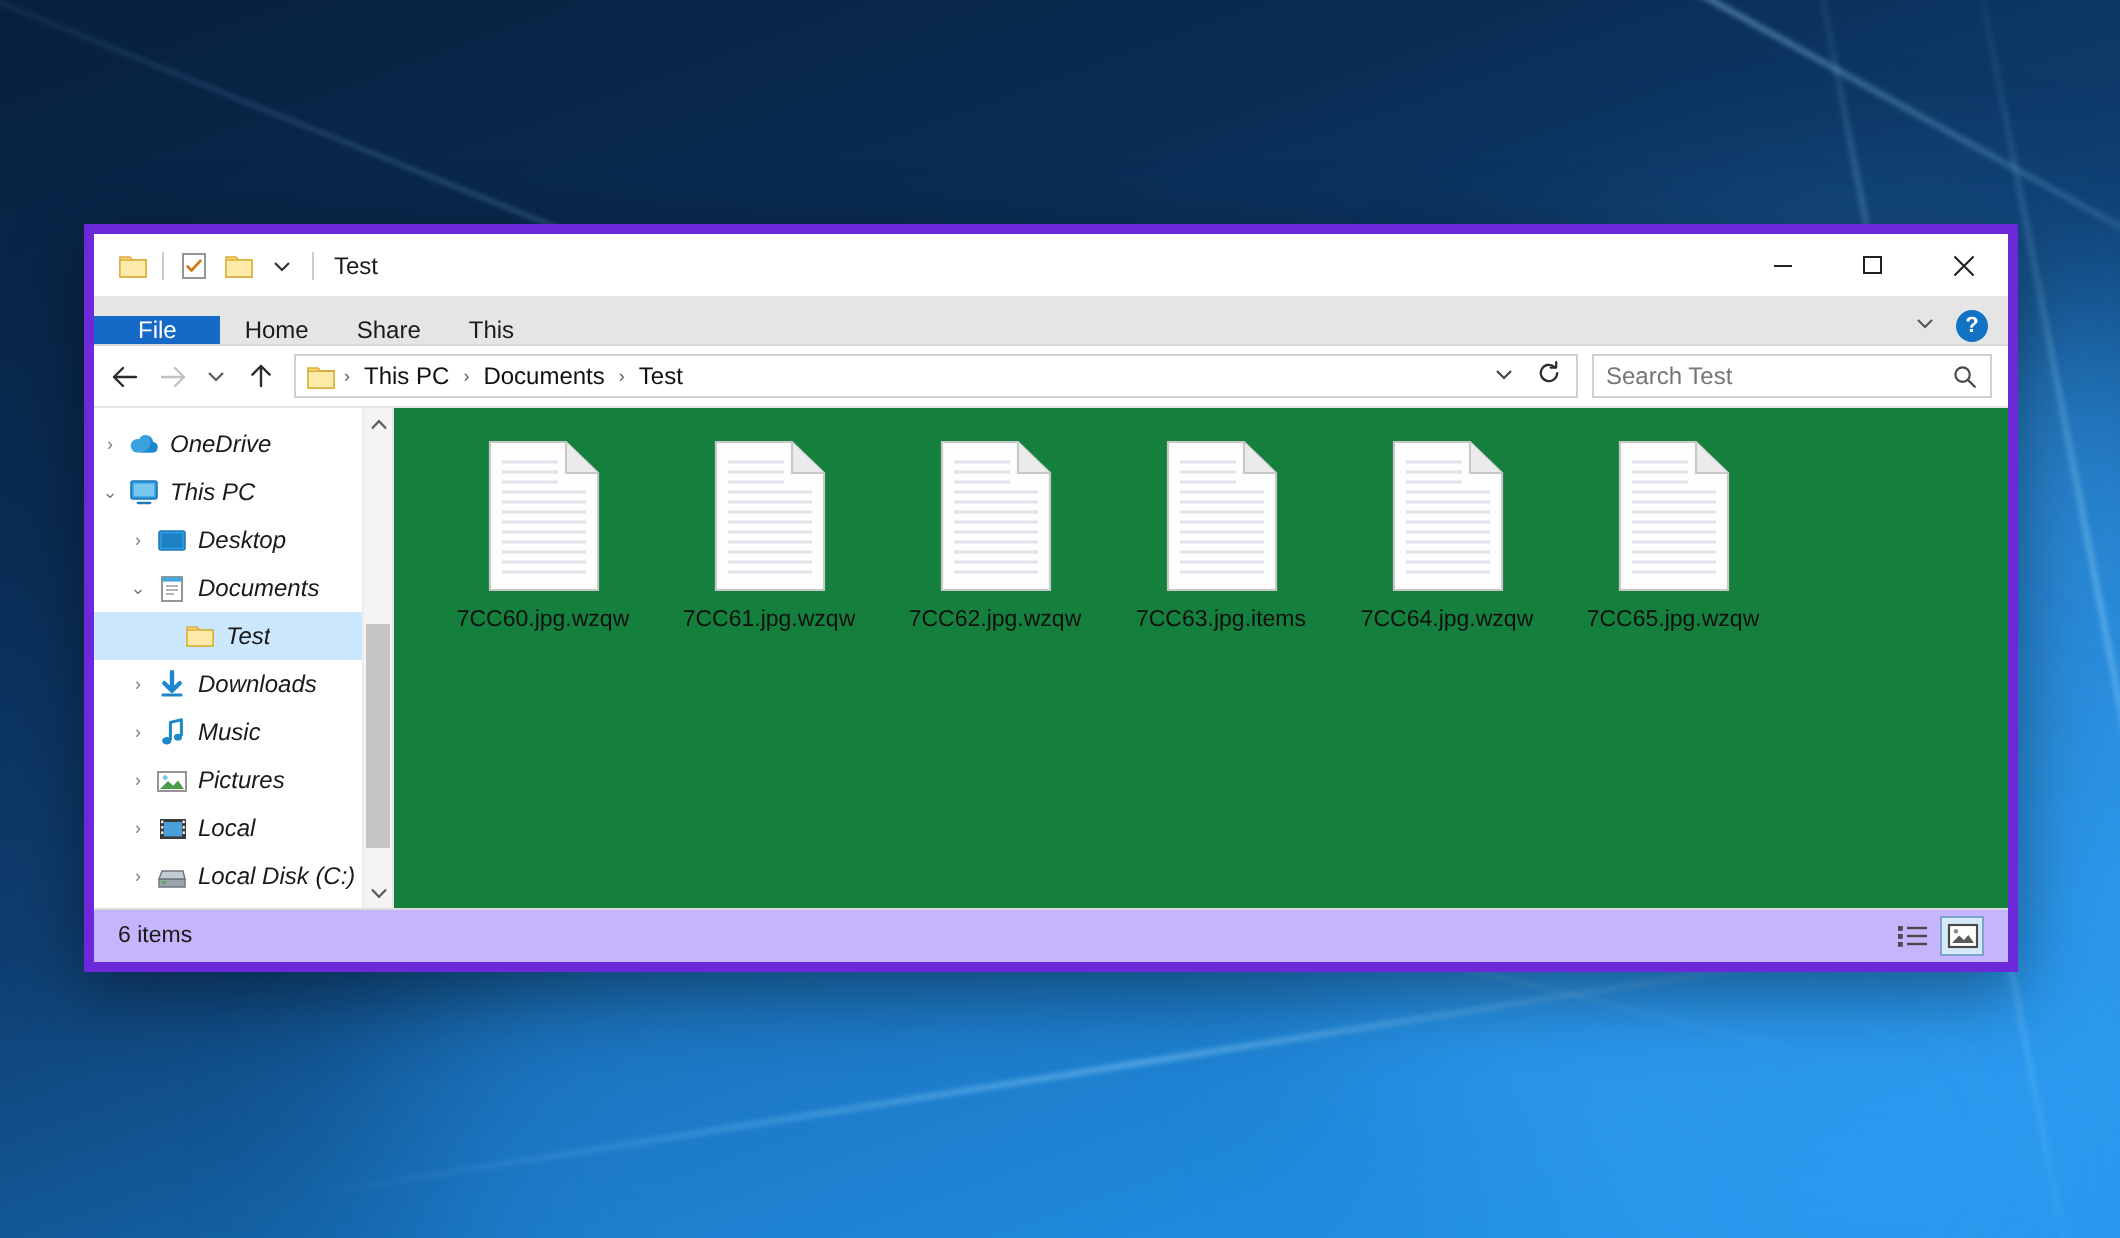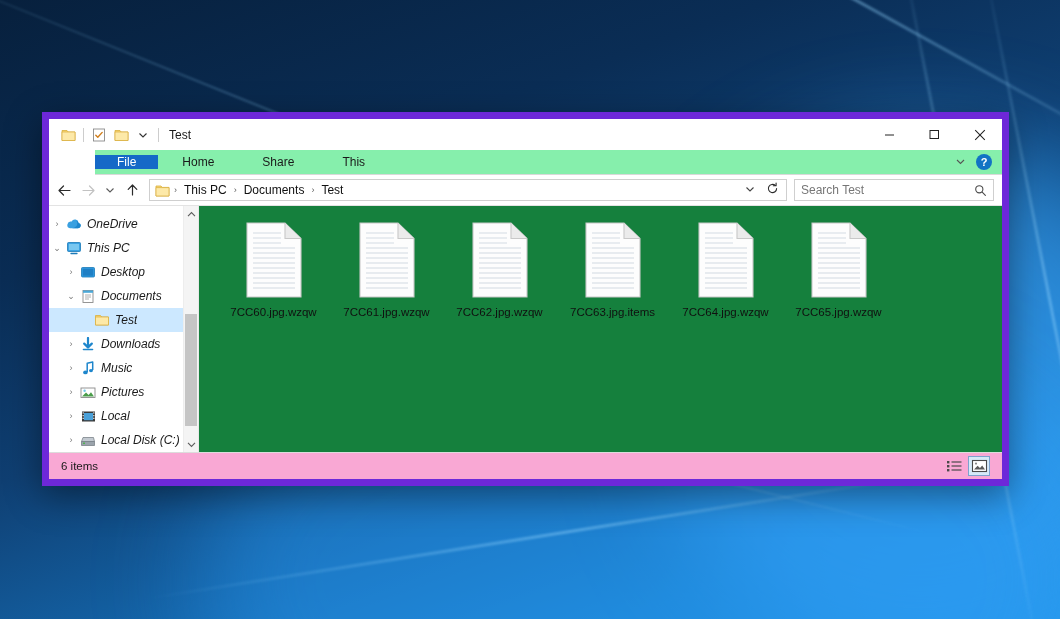--- a/index.html
+++ b/index.html
@@ -34,21 +34,21 @@
   }
 
   
   #window {
     position: absolute;
     left: 42px;
     top: 112px;
     width: 967px;
     height: 374px;
     background: #ffffff;
-    border: 7px solid #6d28d9;
+    border: 5px solid #6d28d9;
     box-shadow: 0 10px 34px rgba(0,0,0,.42);
     display: flex;
     flex-direction: column;
   }
 
   
   .titlebar {
     height: 31px;
     background: #fff;
     display: flex;
@@ -74,29 +74,28 @@
   .wc {
     width: 45px; height: 31px;
     display: flex; align-items: center; justify-content: center;
     color: #222;
   }
 
   
   .ribbon {
     height: 25px;
     display: flex;
-    align-items: center;
-    background: #86efac;
+    align-items: flex-end;
+    background: #e5e5e5;
     border-bottom: 1px solid #d9d9d9;
     flex: none;
-    margin-left: 46px;
   }
   .tab {
     display: flex; align-items: center;
-    padding: 0 24px;
+    padding: 0 12px;
     font-size: 12px;
     color: #1a1a1a;
   }
   .tab.file {
     background: #1569c7;
     color: #fff;
     padding: 0 22px;
   }
   .ribbon-right {
     margin-left: auto;
@@ -260,21 +259,21 @@
   .filename {
     margin-top: 8px;
     font-size: 11.5px;
     color: #101010;
     white-space: nowrap;
   }
 
   
   .statusbar {
     height: 27px;
-    background: #f9a8d4;
+    background: #c4b5fd;
     border-top: 1px solid #dcdcdc;
     display: flex;
     align-items: center;
     padding: 0 6px;
     flex: none;
   }
   .status-text { font-size: 11.5px; color: #1a1a1a; padding-left: 6px; }
   .viewbtns { margin-left: auto; display: flex; align-items: center; gap: 3px; padding-right: 6px; }
   .viewbtn {
     width: 22px; height: 20px;

